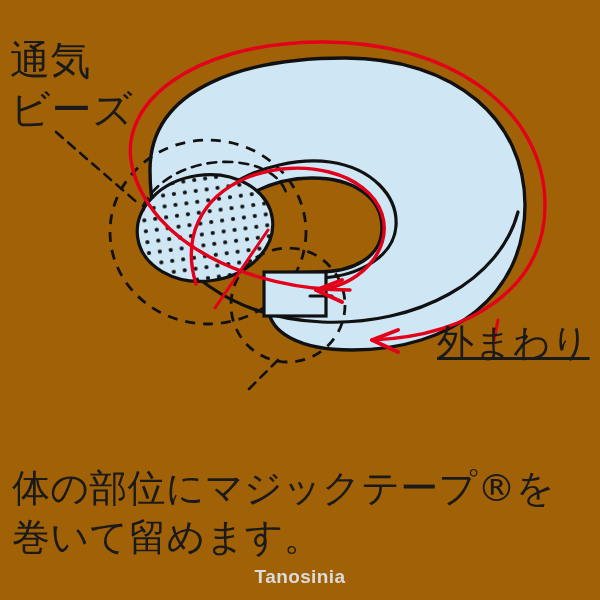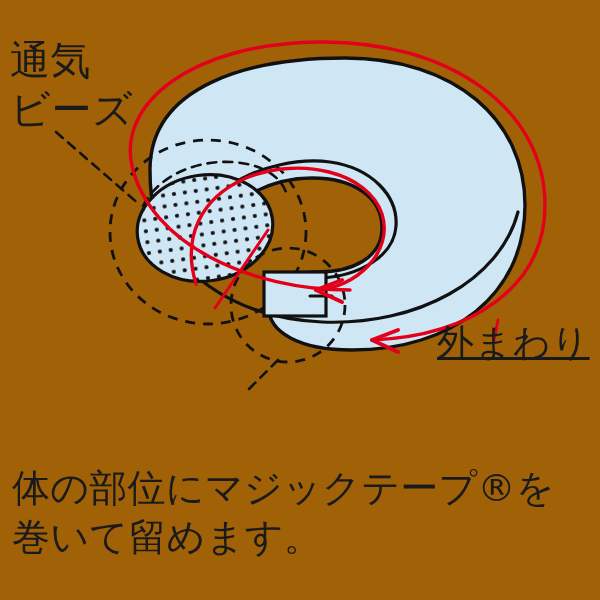--- a/index.html
+++ b/index.html
@@ -178,14 +178,15 @@
   <div class="jp-label" id="label-beads" style="white-space: pre-line;">通気
 ビーズ</div>
 
 
   <div class="jp-label" id="label-outer">外まわり</div>
 
 
   <div id="caption" style="white-space: pre-line;">体の部位にマジックテープ®を
 巻いて留めます。</div>
 
+  <div id="watermark">Tanosinia</div>
 
 </div>
 
 </body></html>

